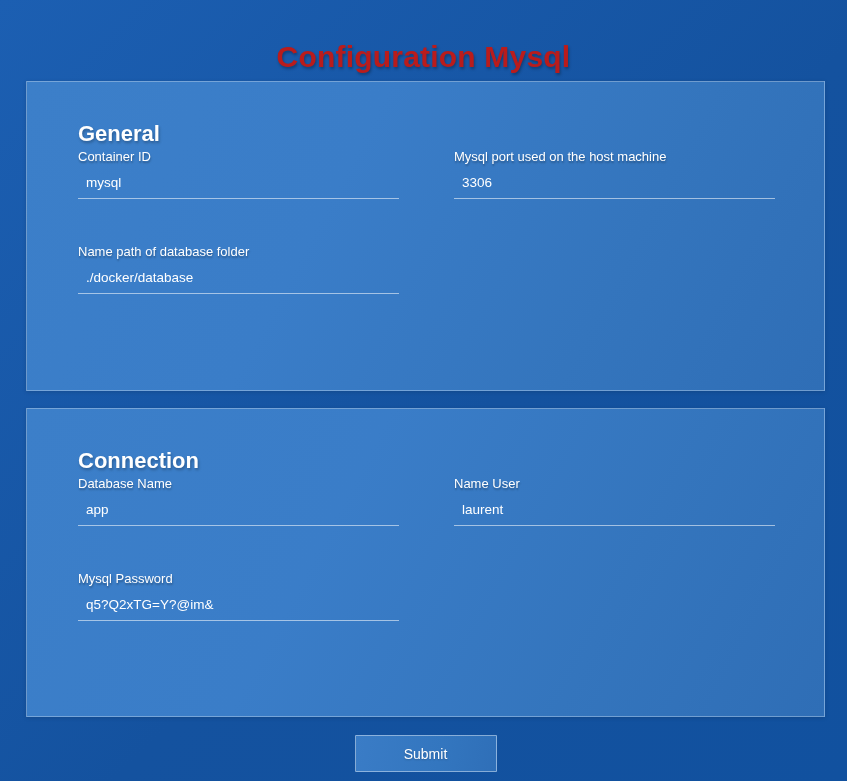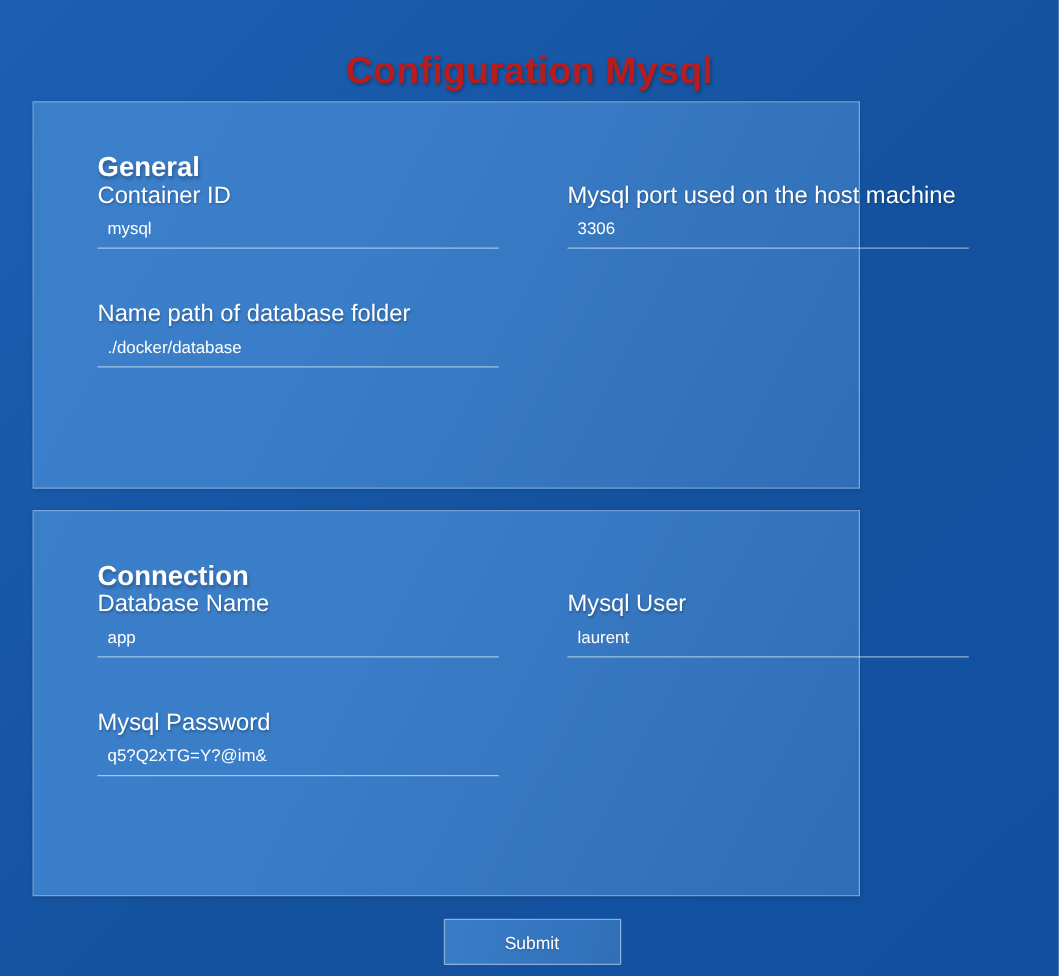--- a/index.html
+++ b/index.html
@@ -36,21 +36,21 @@
     font-weight: bold;
     letter-spacing: 0.2px;
     color: #b91c1c;
     text-shadow: 1px 2px 3px rgba(0,0,0,0.30);
   }
 
   
   .card {
     position: absolute;
     left: 26px;
-    width: 662px;
+    width: 799px;
     box-sizing: border-box;
     border: 1px solid rgba(255,255,255,0.30);
     background: linear-gradient(118deg, #3c7fc9 0%, #3a7dc8 38%, #3475bd 72%, #2f6eb6 100%);
     box-shadow: 0 1px 4px rgba(0,0,0,0.14);
   }
   #card-general { top: 81px; height: 310px; }
   #card-connection { top: 408px; height: 309px; }
 
   .section-title {
     position: absolute;
@@ -76,21 +76,21 @@
   .field-row + .field-row { margin-top: 44px; }
 
   .field {
     width: 321px;
     flex: 0 0 321px;
   }
   .field.spacer { visibility: hidden; }
 
   .field-label {
     display: block;
-    font-size: 19px;
+    font-size: 13px;
     line-height: 17px;
     color: #ffffff;
     text-shadow: 0.5px 1.5px 2px rgba(0,0,0,0.30);
     white-space: nowrap;
   }
 
   .field-input {
     display: block;
     width: 321px;
     box-sizing: border-box;
@@ -172,21 +172,21 @@
     <h2 class="section-title">Connection</h2>
 
     <div class="fields">
 
       <div class="field-row">
         <div class="field">
           <label class="field-label">Database Name</label>
           <input class="field-input" type="text" value="app" style="">
         </div>
         <div class="field">
-          <label class="field-label">Mysql User</label>
+          <label class="field-label">Name User</label>
           <input class="field-input" type="text" value="laurent" style="">
         </div>
       </div>
 
       <div class="field-row">
         <div class="field">
           <label class="field-label">Mysql Password</label>
           <input class="field-input" type="text" value="q5?Q2xTG=Y?@im&amp;" style="">
         </div>
         <div class="field spacer"></div>

